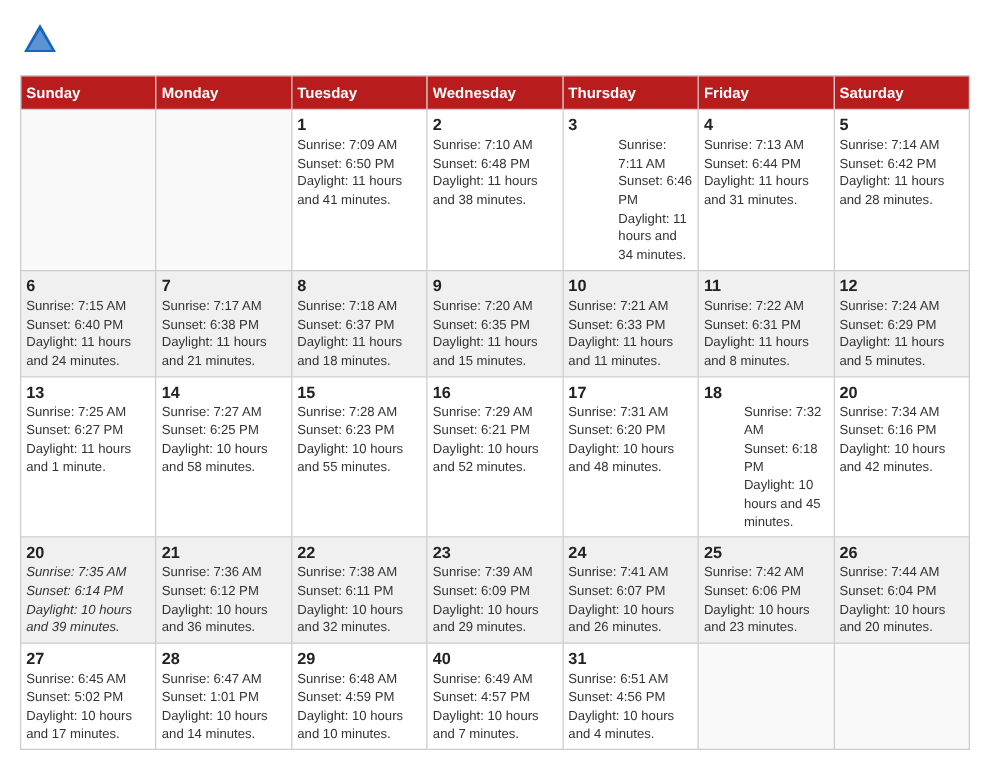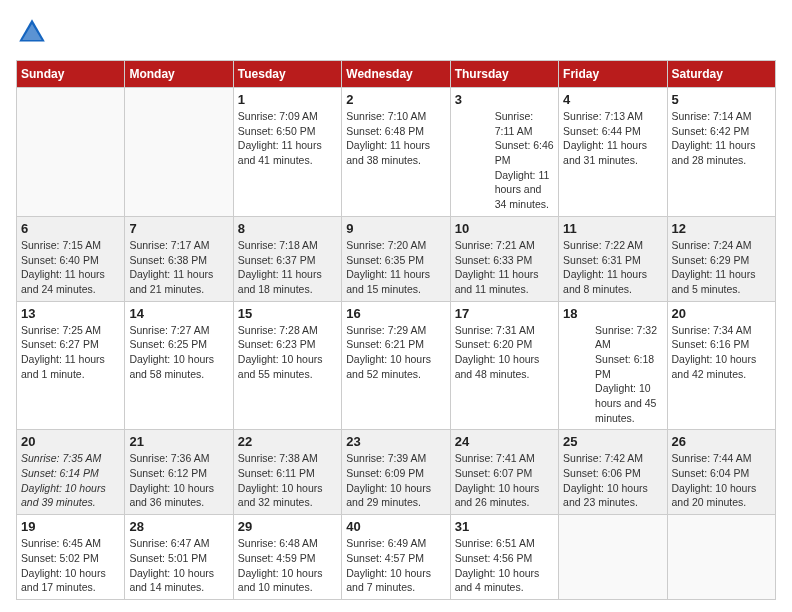--- a/index.html
+++ b/index.html
@@ -278,29 +278,29 @@
         </td>
         <td>
           <div class="day-num">26</div>
           <div class="day-info" style="white-space: pre-line;">Sunrise: 7:44 AM
 Sunset: 6:04 PM
 Daylight: 10 hours and 20 minutes.</div>
         </td>
       </tr>
       <tr>
         <td>
-          <div class="day-num">19</div>
+          <div class="day-num">27</div>
           <div class="day-info" style="white-space: pre-line;">Sunrise: 6:45 AM
 Sunset: 5:02 PM
 Daylight: 10 hours and 17 minutes.</div>
         </td>
         <td>
           <div class="day-num">28</div>
           <div class="day-info" style="white-space: pre-line;">Sunrise: 6:47 AM
-Sunset: 5:01 PM
+Sunset: 1:01 PM
 Daylight: 10 hours and 14 minutes.</div>
         </td>
         <td>
           <div class="day-num">29</div>
           <div class="day-info" style="white-space: pre-line;">Sunrise: 6:48 AM
 Sunset: 4:59 PM
 Daylight: 10 hours and 10 minutes.</div>
         </td>
         <td>
           <div class="day-num">40</div>

